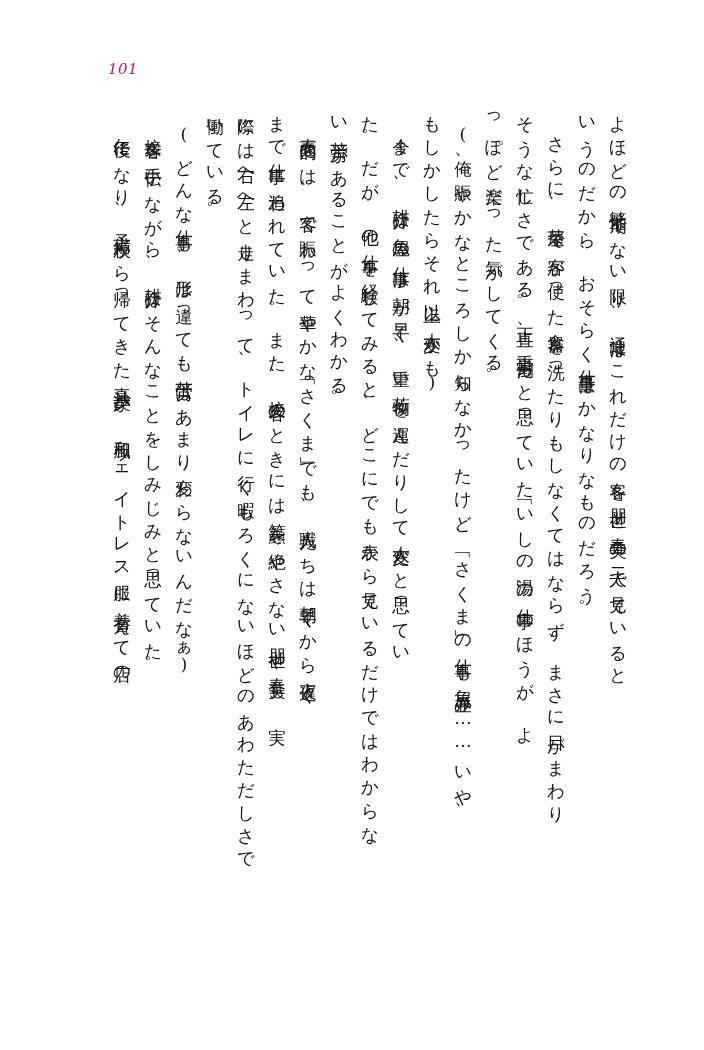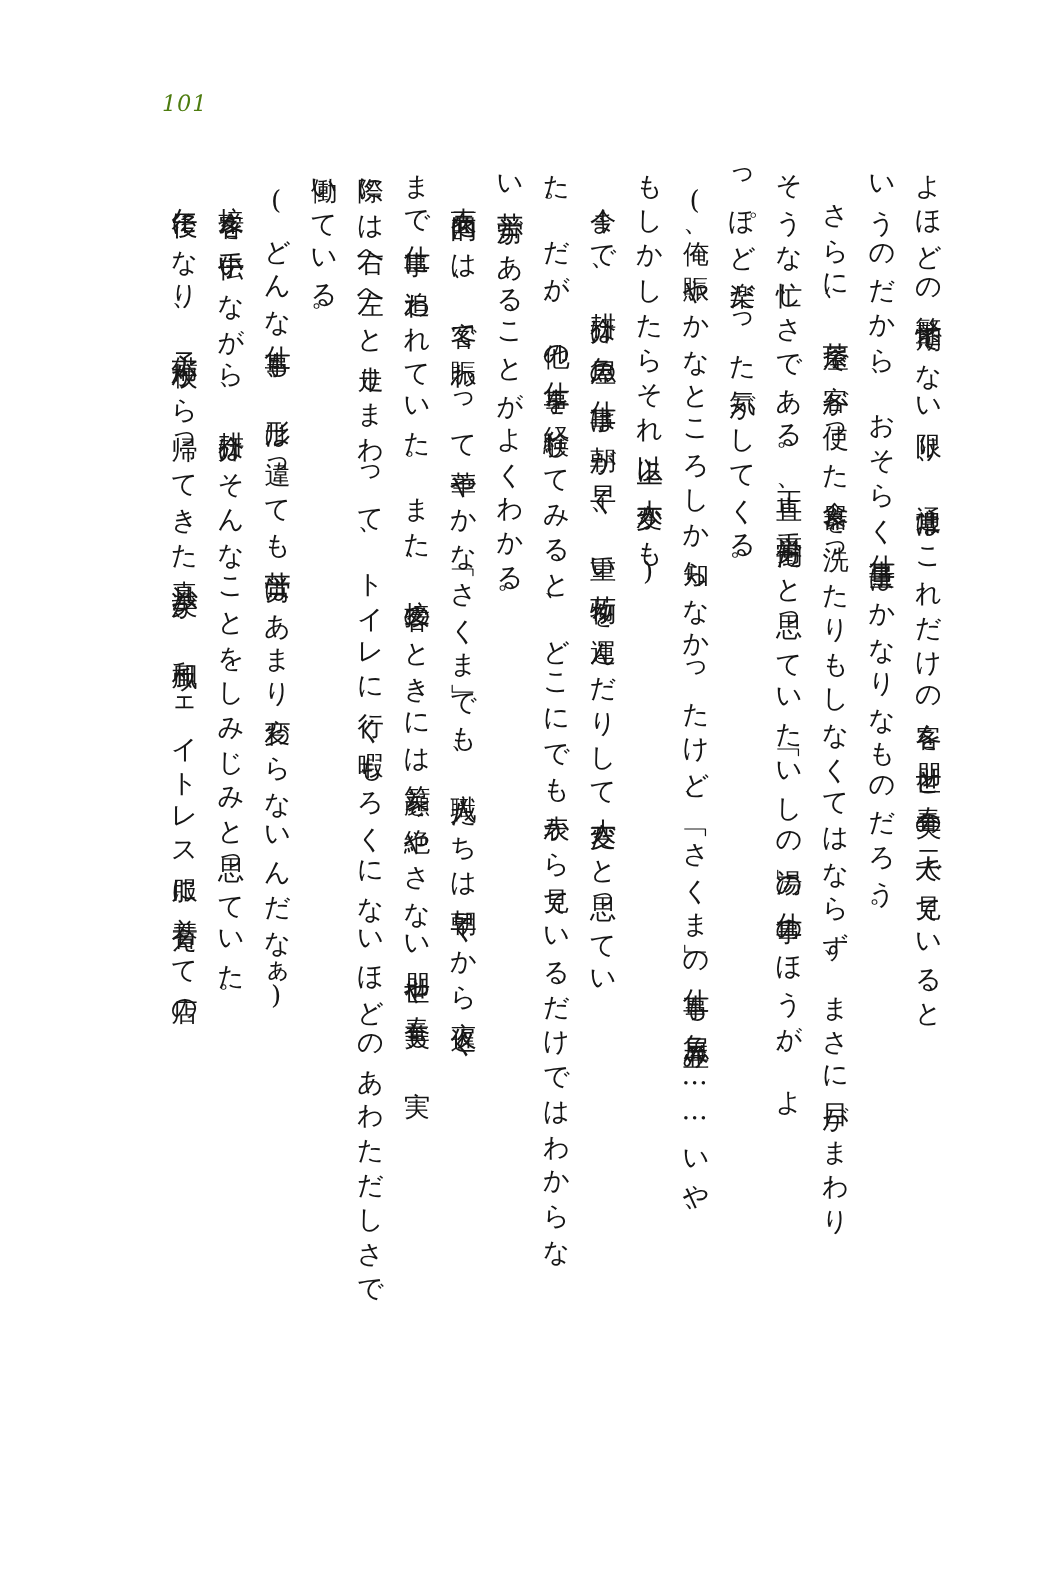--- a/index.html
+++ b/index.html
@@ -23,21 +23,21 @@
     height: 1050px;
     background: #fff;
   }
   .page-number {
     position: absolute;
     left: 108px;
     top: 60px;
     font-size: 15px;
     font-style: italic;
     font-family: "DejaVu Serif", "Liberation Serif", serif;
-    color: #4d7c0f;
+    color: #be185d;
     letter-spacing: 0.5px;
   }
   .text-block {
     position: absolute;
     right: 78px;
     top: 104px;
     height: 860px;
     width: 545px;
     display: flex;
     flex-direction: row-reverse;

